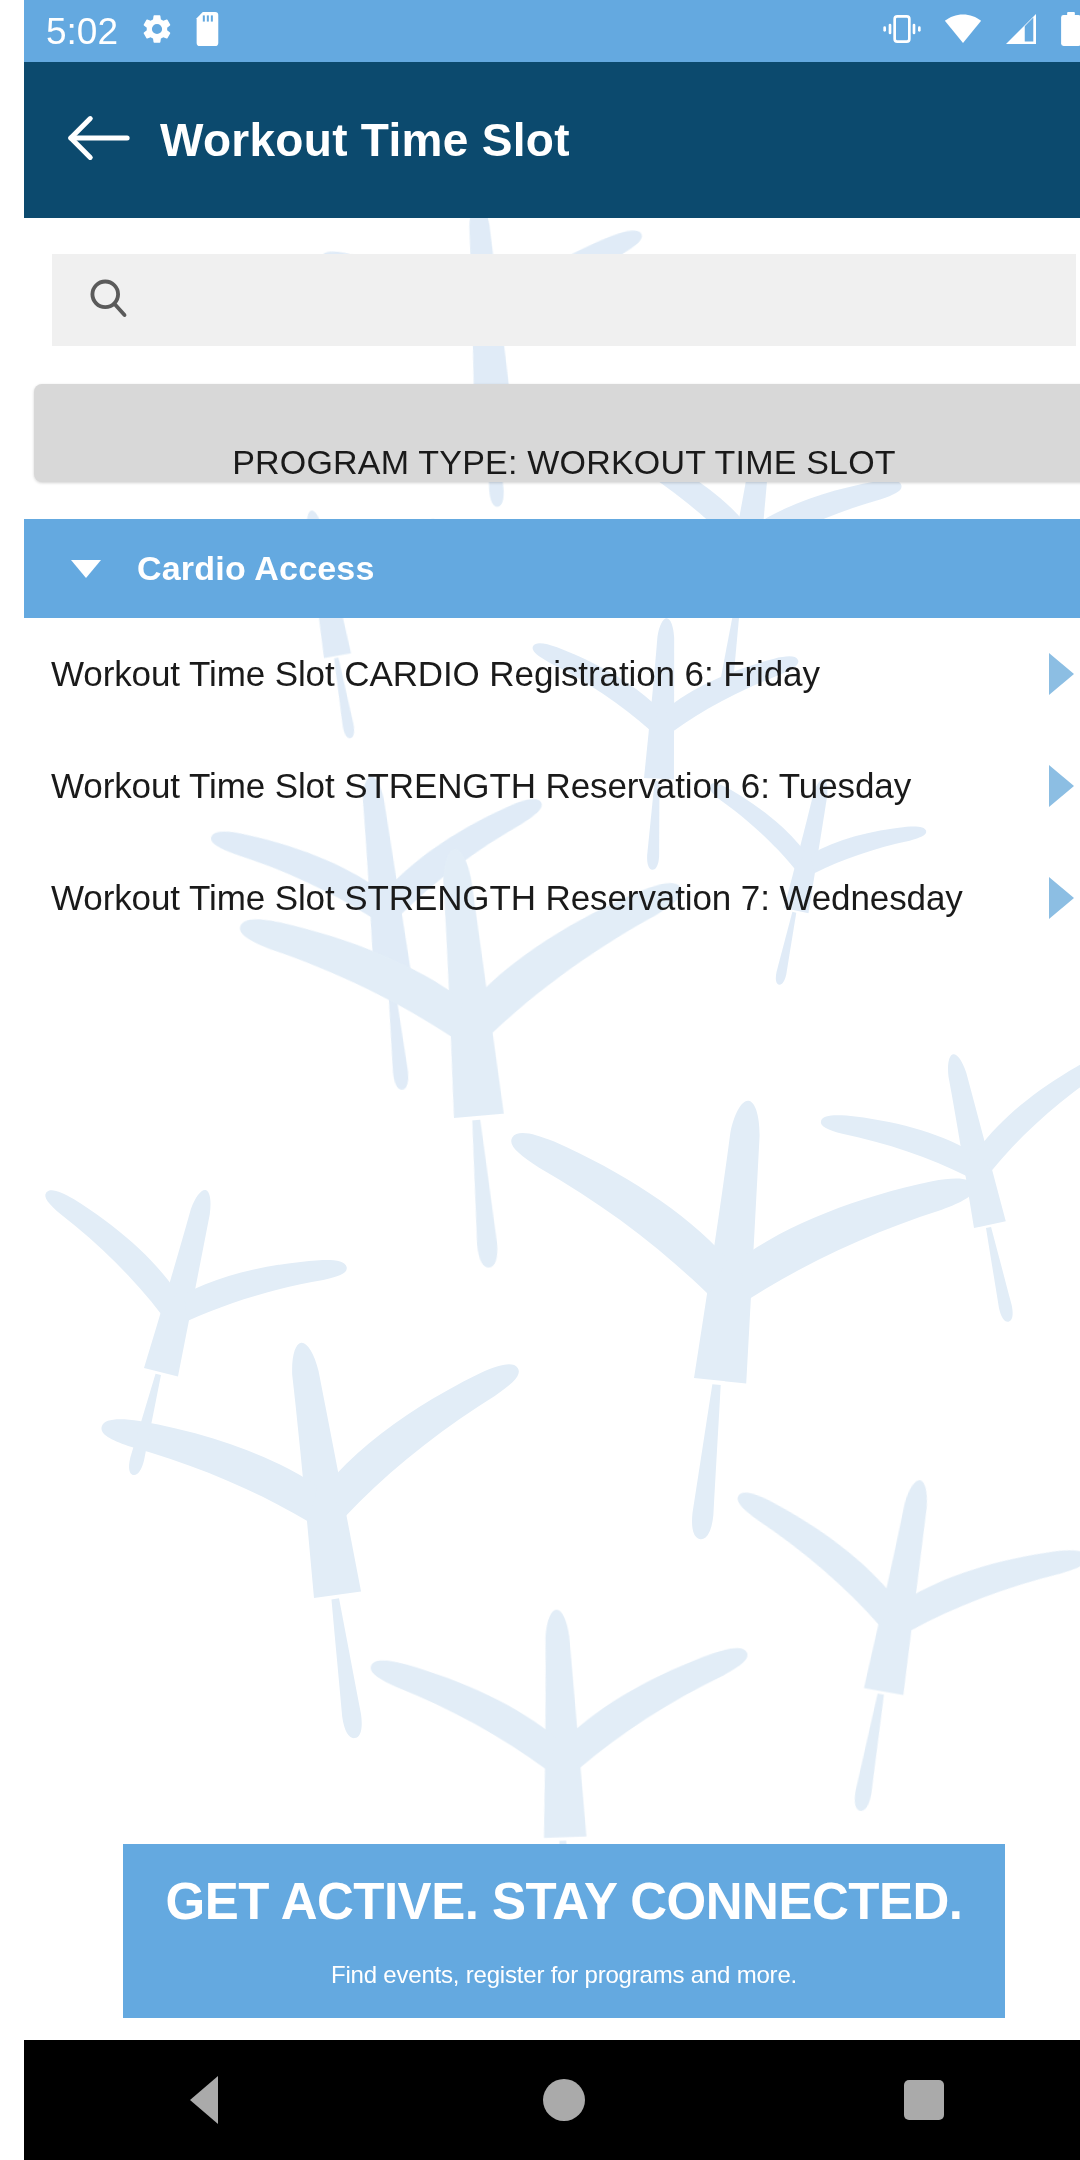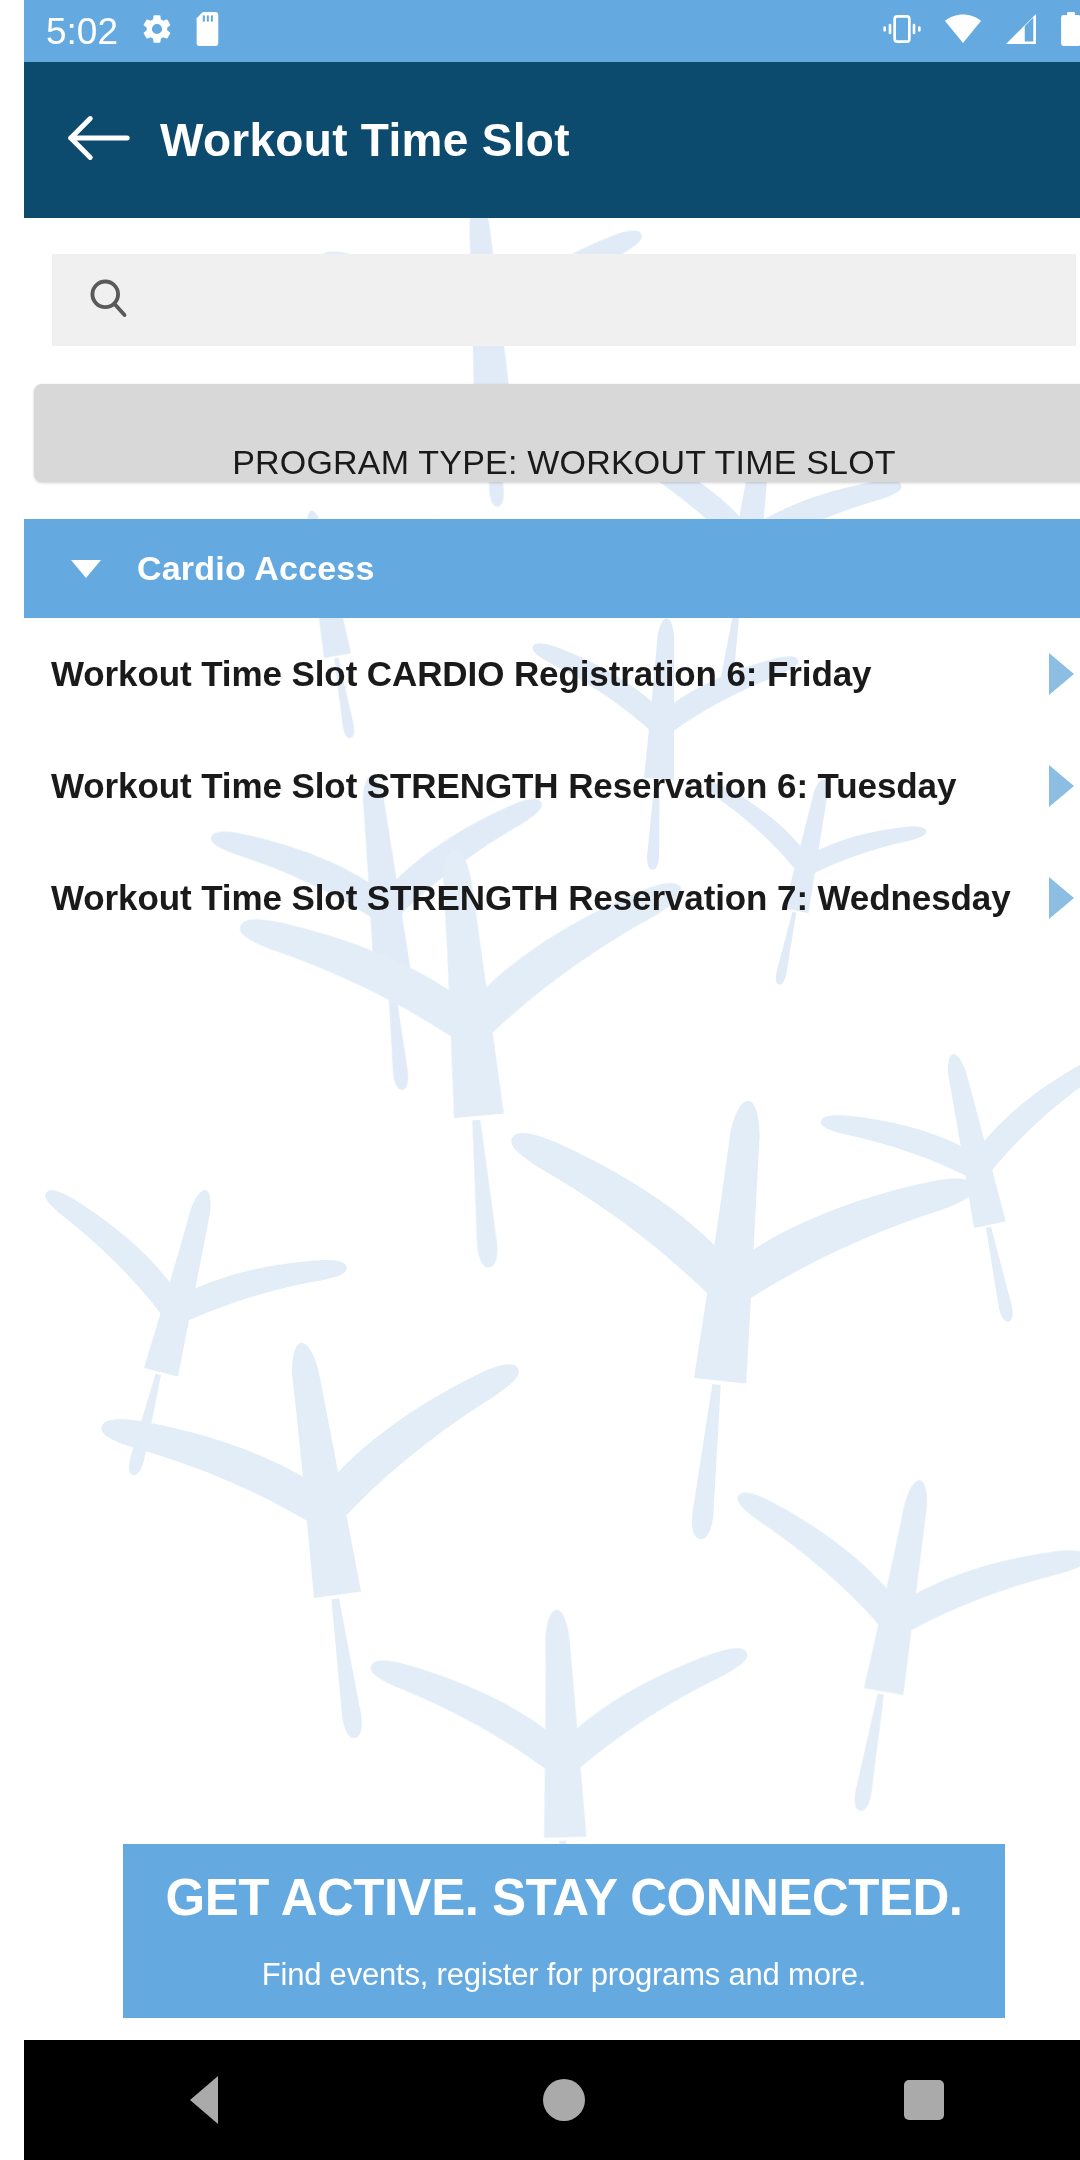--- a/index.html
+++ b/index.html
@@ -127,21 +127,21 @@
     margin-left:36px; letter-spacing:0.2px;
   }
 
   .list-row {
     width:1080px; height:112px;
     background:transparent;
     display:flex; align-items:center;
     cursor:pointer;
   }
   .row-label {
-    font-size:35px; color:#1a1a1a; font-weight:700;
+    font-size:35px; color:#1a1a1a; font-weight:400;
     margin-left:27px; letter-spacing:-0.1px;
   }
   .row-arrow {
     margin-left:auto; margin-right:30px;
     width:0; height:0;
     border-top:21px solid transparent;
     border-bottom:21px solid transparent;
     border-left:25px solid #8CBEE3;
   }
 
@@ -155,21 +155,21 @@
     z-index:4;
     cursor:pointer;
     gap:28px;
   }
   .promo-title {
     color:#ffffff; font-size:51px; font-weight:700;
     letter-spacing:-0.5px; white-space:nowrap;
     line-height:1.05;
   }
   .promo-sub {
-    color:#ffffff; font-size:31px; font-weight:400;
+    color:#ffffff; font-size:24px; font-weight:400;
     letter-spacing:-0.2px; white-space:nowrap;
     margin-top:6px; line-height:1.05;
   }
 
   
   .nav-bar {
     position:absolute; bottom:0; left:0;
     width:1080px; height:120px;
     background:#000000;
     display:flex; align-items:center; justify-content:space-around;

